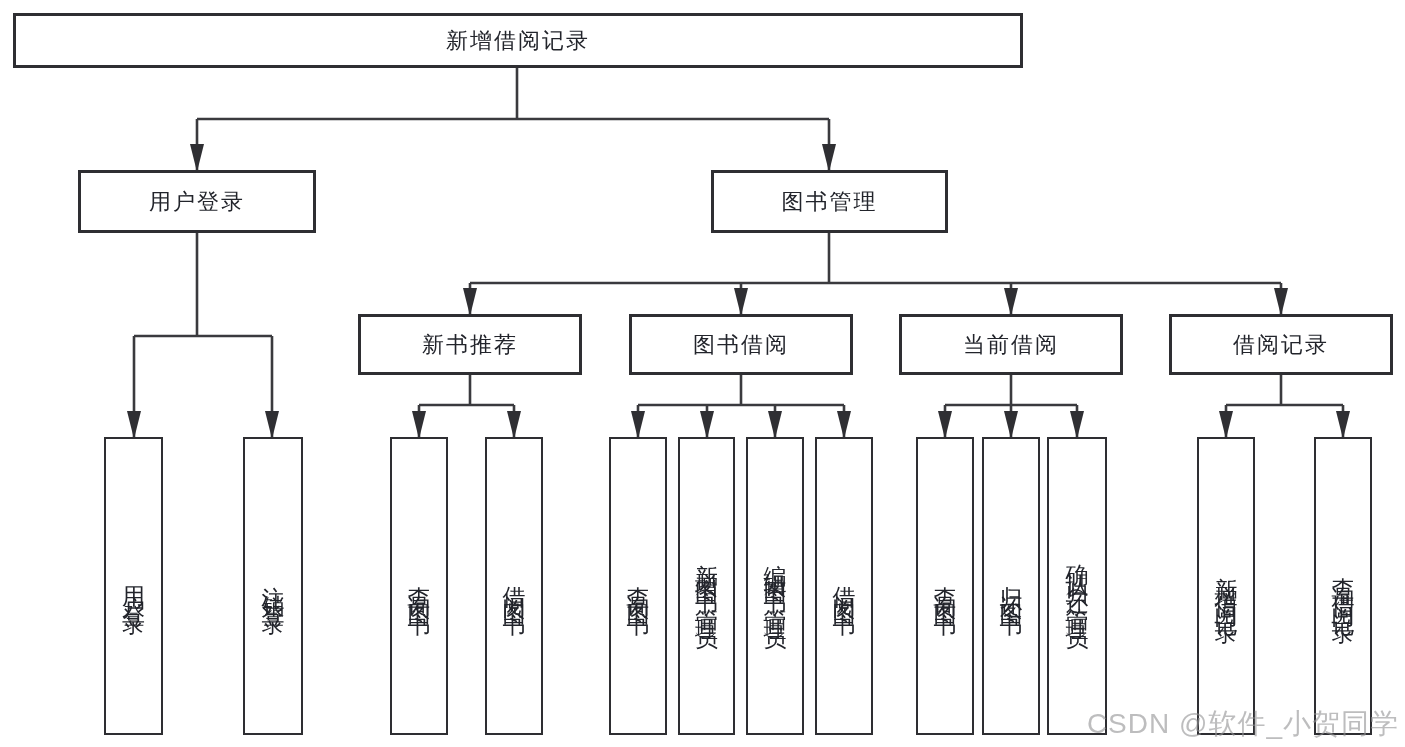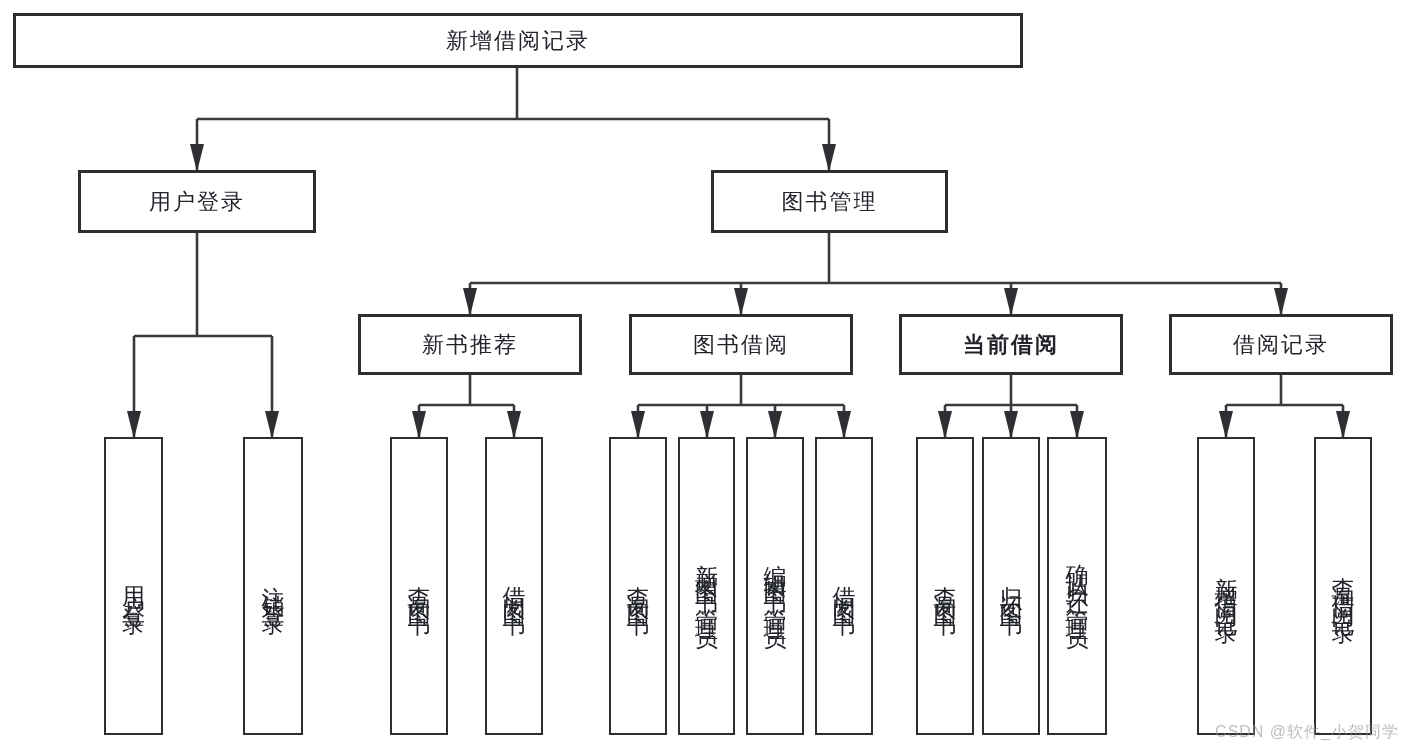--- a/index.html
+++ b/index.html
@@ -14,21 +14,21 @@
     border:3px solid #2e2e32;display:flex;align-items:center;justify-content:center;
     font-size:22px;letter-spacing:2px;color:#22242b;
   }
   .leaf{border-width:2.5px;}
   .vtext{
     writing-mode:vertical-rl;text-orientation:mixed;
     font-size:23px;letter-spacing:9px;line-height:1.0;color:#22242b;
   }
   .watermark{
     position:absolute;right:6px;bottom:4px;
-    font-size:16px;letter-spacing:1px;color:rgba(148,148,150,0.62);
+    font-size:28px;letter-spacing:1px;color:rgba(148,148,150,0.62);
     z-index:10;white-space:nowrap;
   }
 </style>
 </head>
 <body>
 
 <div class="stage">
 
   <svg class="wires" viewBox="0 0 1405 747" xmlns="http://www.w3.org/2000/svg">
     <g stroke="#3a3a3e" stroke-width="2.6" fill="none">
@@ -96,21 +96,21 @@
     </g>
   </svg>
 
   <div class="node" style="left:13px;top:13px;width:1010px;height:55px;">新增借阅记录</div>
 
   <div class="node" style="left:78px;top:170px;width:238px;height:63px;">用户登录</div>
   <div class="node" style="left:358px;top:314px;width:224px;height:61px;">新书推荐</div>
 
   <div class="node" style="left:711px;top:170px;width:237px;height:63px;">图书管理</div>
   <div class="node" style="left:629px;top:314px;width:224px;height:61px;font-family:Liberation Serif, serif;">图书借阅</div>
-  <div class="node" style="left:899px;top:314px;width:224px;height:61px;font-weight:bold;">当前借阅</div>
+  <div class="node" style="left:899px;top:314px;width:224px;height:61px;">当前借阅</div>
   <div class="node" style="left:1169px;top:314px;width:224px;height:61px;">借阅记录</div>
 
   <div class="node leaf" style="left:104px;top:437px;width:59px;height:298px;">
     <span class="vtext">用户登录</span>
   </div>
   <div class="node leaf" style="left:243px;top:437px;width:60px;height:298px;">
     <span class="vtext">注销登录</span>
   </div>
 
   <div class="node leaf" style="left:390px;top:437px;width:58px;height:298px;">

